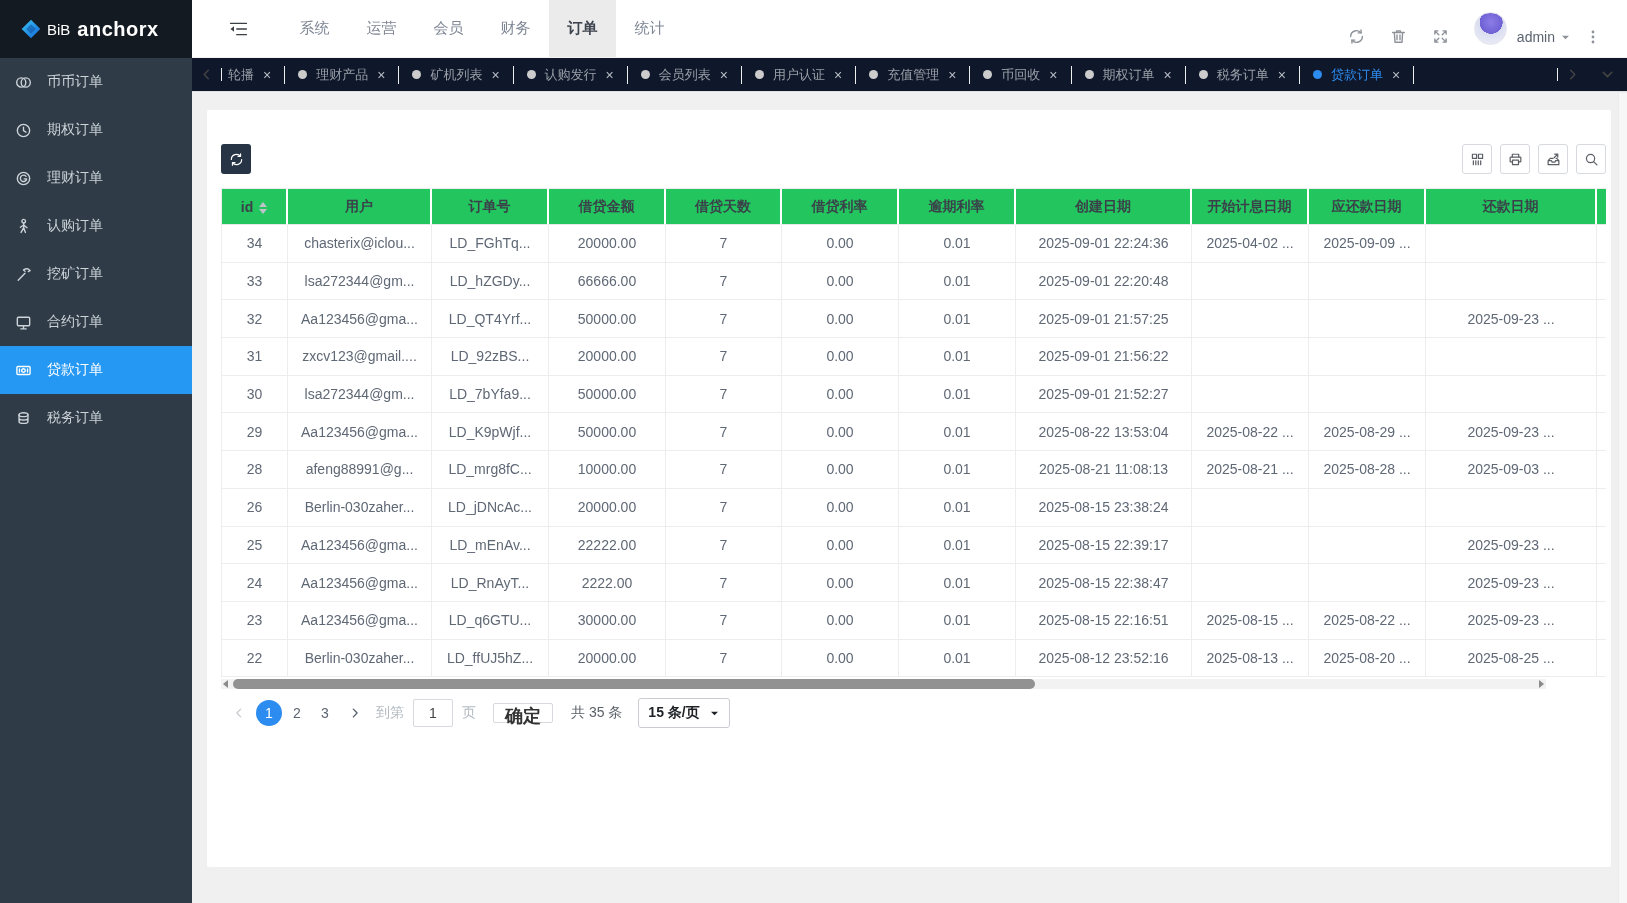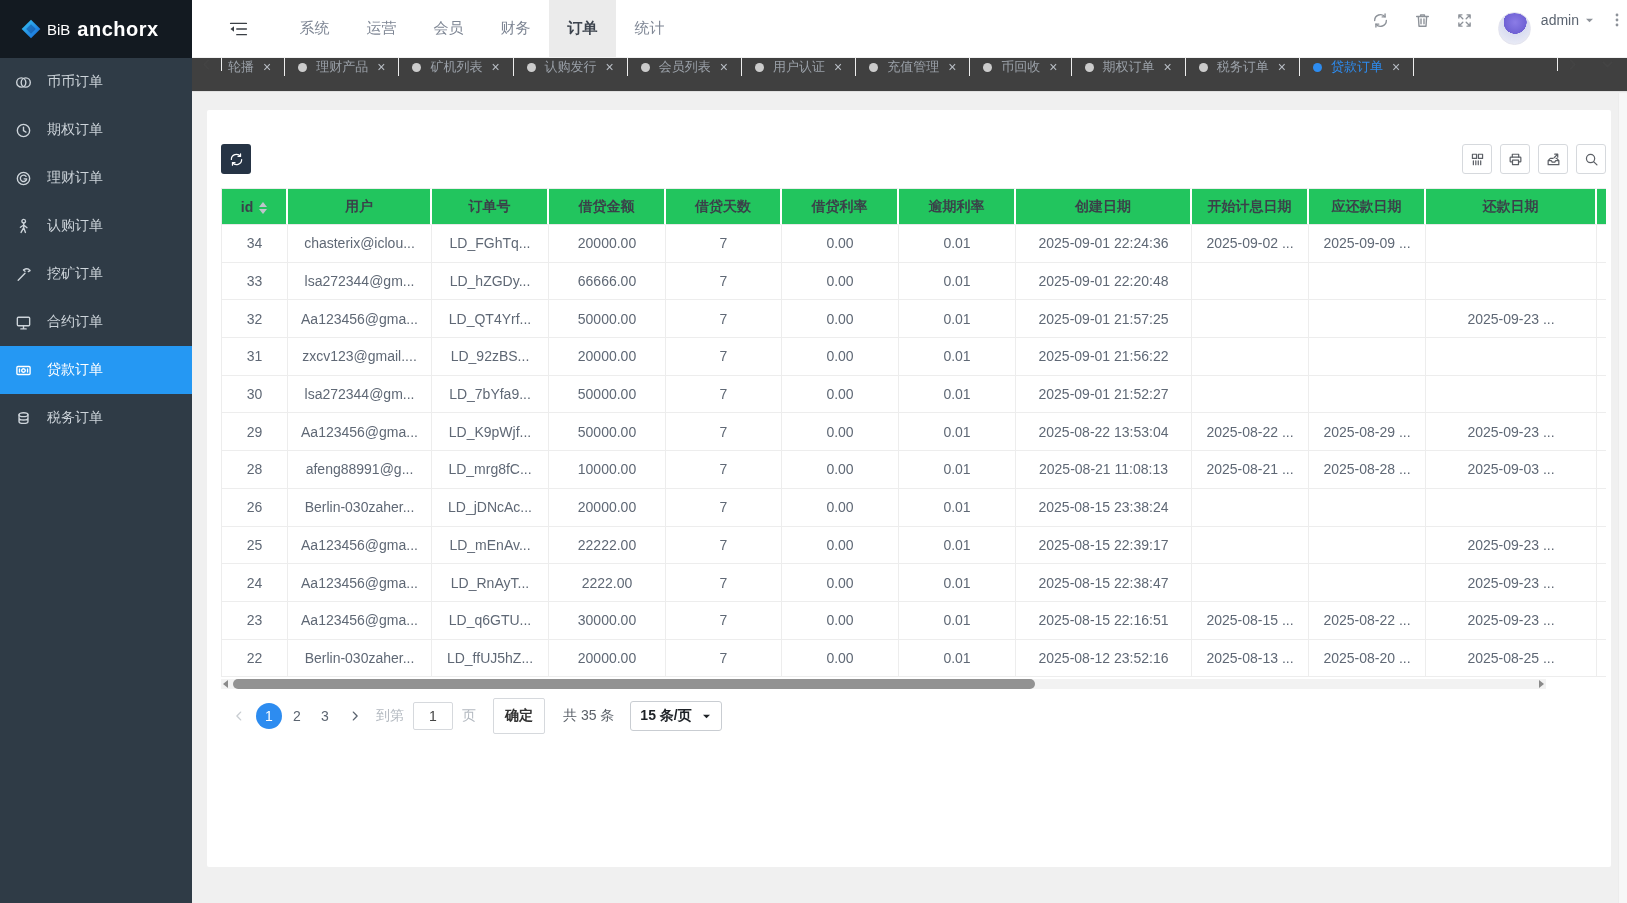--- a/index.html
+++ b/index.html
@@ -17,31 +17,31 @@
   .side-item.active{background:#2598f3;color:#fff}
   
   .main{flex:1;display:flex;flex-direction:column;min-width:0;position:relative}
   
   .topbar{height:58px;background:#fff;display:flex;align-items:center;flex-shrink:0;border-bottom:1px solid #f2f2f2}
   .burger-btn{margin:0 12px 0 36px;cursor:pointer;color:#3a3f45;display:flex}
   .burger-btn .icon{width:21px;height:18px}
   .topnav{display:flex;height:100%;margin-left:20px}
   .nav-item{width:67px;height:100%;display:flex;align-items:center;justify-content:center;font-size:15px;color:#7e8694;cursor:pointer}
   .nav-item.active{background:#ebebeb;color:#3c434d;font-weight:bold}
-  .top-right{margin-left:auto;display:flex;align-items:flex-start;padding-right:0}
+  .top-right{margin-left:auto;display:flex;align-items:flex-end;padding-right:24px}
   .top-icon-btn{color:#8d9299;cursor:pointer;margin-right:25px;display:flex}
   .top-icon-btn .icon{width:17px;height:17px}
   .avatar{width:33px;height:33px;border-radius:50%;cursor:pointer;flex-shrink:0;border:1px solid #e4e4ee;
      background:radial-gradient(circle at 52% 30%,#8b7ce6 0%,#6f61d4 42%,#d9ddf0 43%,#f0f1f8 100%)}
   .user-menu{display:flex;align-items:center;margin:0 14px 0 10px;cursor:pointer;color:#5b6470;font-size:14px}
   .user-menu .icon{width:11px;height:11px;margin-left:5px;color:#8d9299}
   .kebab-btn{color:#8d9299;cursor:pointer;display:flex;margin-right:2px}
   .kebab-btn .icon{width:16px;height:16px}
   
-  .tabbar{height:34px;background:#404040;border-bottom:1px solid #e0e0e0;display:flex;align-items:flex-start;flex-shrink:0}
+  .tabbar{height:34px;background:#0f172a;border-bottom:1px solid #e0e0e0;display:flex;align-items:center;flex-shrink:0}
   .tab-nav-btn{width:30px;display:flex;align-items:center;justify-content:center;color:#444;cursor:pointer;border-right:1px solid #eee}
   .tab-nav-btn .icon{width:13px;height:13px}
   .tabs{display:flex;min-width:0;overflow:hidden}
   .tab{display:flex;align-items:center;padding:0 13px;border-right:1px solid #eee;font-size:13px;color:#9aa0a8;cursor:pointer;white-space:nowrap}
   .tab.clipped{padding-left:6px}
   .tab .dot{width:9px;height:9px;border-radius:50%;background:#ccc;margin-right:9px}
   .tab .tab-x{color:#b9bec5;margin-left:9px;font-size:14px;cursor:pointer}
   .tab.active{color:#2d8cf0}
   .tab.active .dot{background:#2d8cf0}
   .tabbar-right{margin-left:auto;display:flex}
@@ -74,21 +74,21 @@
   
   .pagination{display:flex;align-items:center;margin:9px 0 0 6px;font-size:14px}
   .pg-arrow{width:24px;height:26px;display:flex;align-items:center;justify-content:center;cursor:pointer;color:#5b6470}
   .pg-arrow .icon{width:12px;height:12px}
   .pg-arrow.disabled{color:#c9cdd2;cursor:default}
   .pg-pages{display:flex;align-items:center;margin:0 4px}
   .pg-num{width:26px;height:26px;border-radius:50%;display:flex;align-items:center;justify-content:center;color:#5b6470;cursor:pointer;margin:0 1px}
   .pg-num.active{background:#2d8cf0;color:#fff}
   .pg-label{color:#b3b9c0;margin:0 9px}
   .pg-input{width:40px;height:28px;border:1px solid #d6d9dd;border-radius:2px;text-align:center;font-size:14px;color:#444;font-family:inherit}
-  .pg-confirm{height:36px;padding:0 11px;background:#fff;border:1px solid #d6d9dd;border-radius:2px;font-weight:bold;font-size:14px;color:#333;cursor:pointer;margin:0 8px;font-family:inherit}
+  .pg-confirm{height:20px;padding:0 11px;background:#fff;border:1px solid #d6d9dd;border-radius:2px;font-weight:bold;font-size:18px;color:#333;cursor:pointer;margin:0 8px;font-family:inherit}
   .pg-total{color:#5a6068;margin:0 10px}
   .pg-size{height:30px;border:1px solid #c9cdd2;border-radius:3px;background:#fff;display:flex;align-items:center;padding:0 9px;font-weight:bold;color:#1d2126;cursor:pointer;margin-left:6px}
   .pg-size .icon{width:11px;height:11px;margin-left:9px;color:#1d2126}
   
   .vscroll{position:absolute;top:93px;right:0;width:9px;height:calc(100% - 93px);background:#f7f7f7;border-left:1px solid #ececec;cursor:pointer}
   
   .icon{display:inline-flex;align-items:center;justify-content:center}
   .icon svg{width:100%;height:100%;fill:none;stroke:currentColor;stroke-width:1.3;stroke-linecap:round;stroke-linejoin:round}
 </style>
 </head>
@@ -422,21 +422,21 @@
             <tbody>
                 <tr>
                   <td>34</td>
                   <td>chasterix@iclou...</td>
                   <td>LD_FGhTq...</td>
                   <td>20000.00</td>
                   <td>7</td>
                   <td>0.00</td>
                   <td>0.01</td>
                   <td>2025-09-01 22:24:36</td>
-                  <td>2025-09-02 ...</td>
+                  <td>2025-04-02 ...</td>
                   <td>2025-09-09 ...</td>
                   <td></td>
                   <td></td>
                 </tr>
                 <tr>
                   <td>33</td>
                   <td>lsa272344@gm...</td>
                   <td>LD_hZGDy...</td>
                   <td>66666.00</td>
                   <td>7</td>

